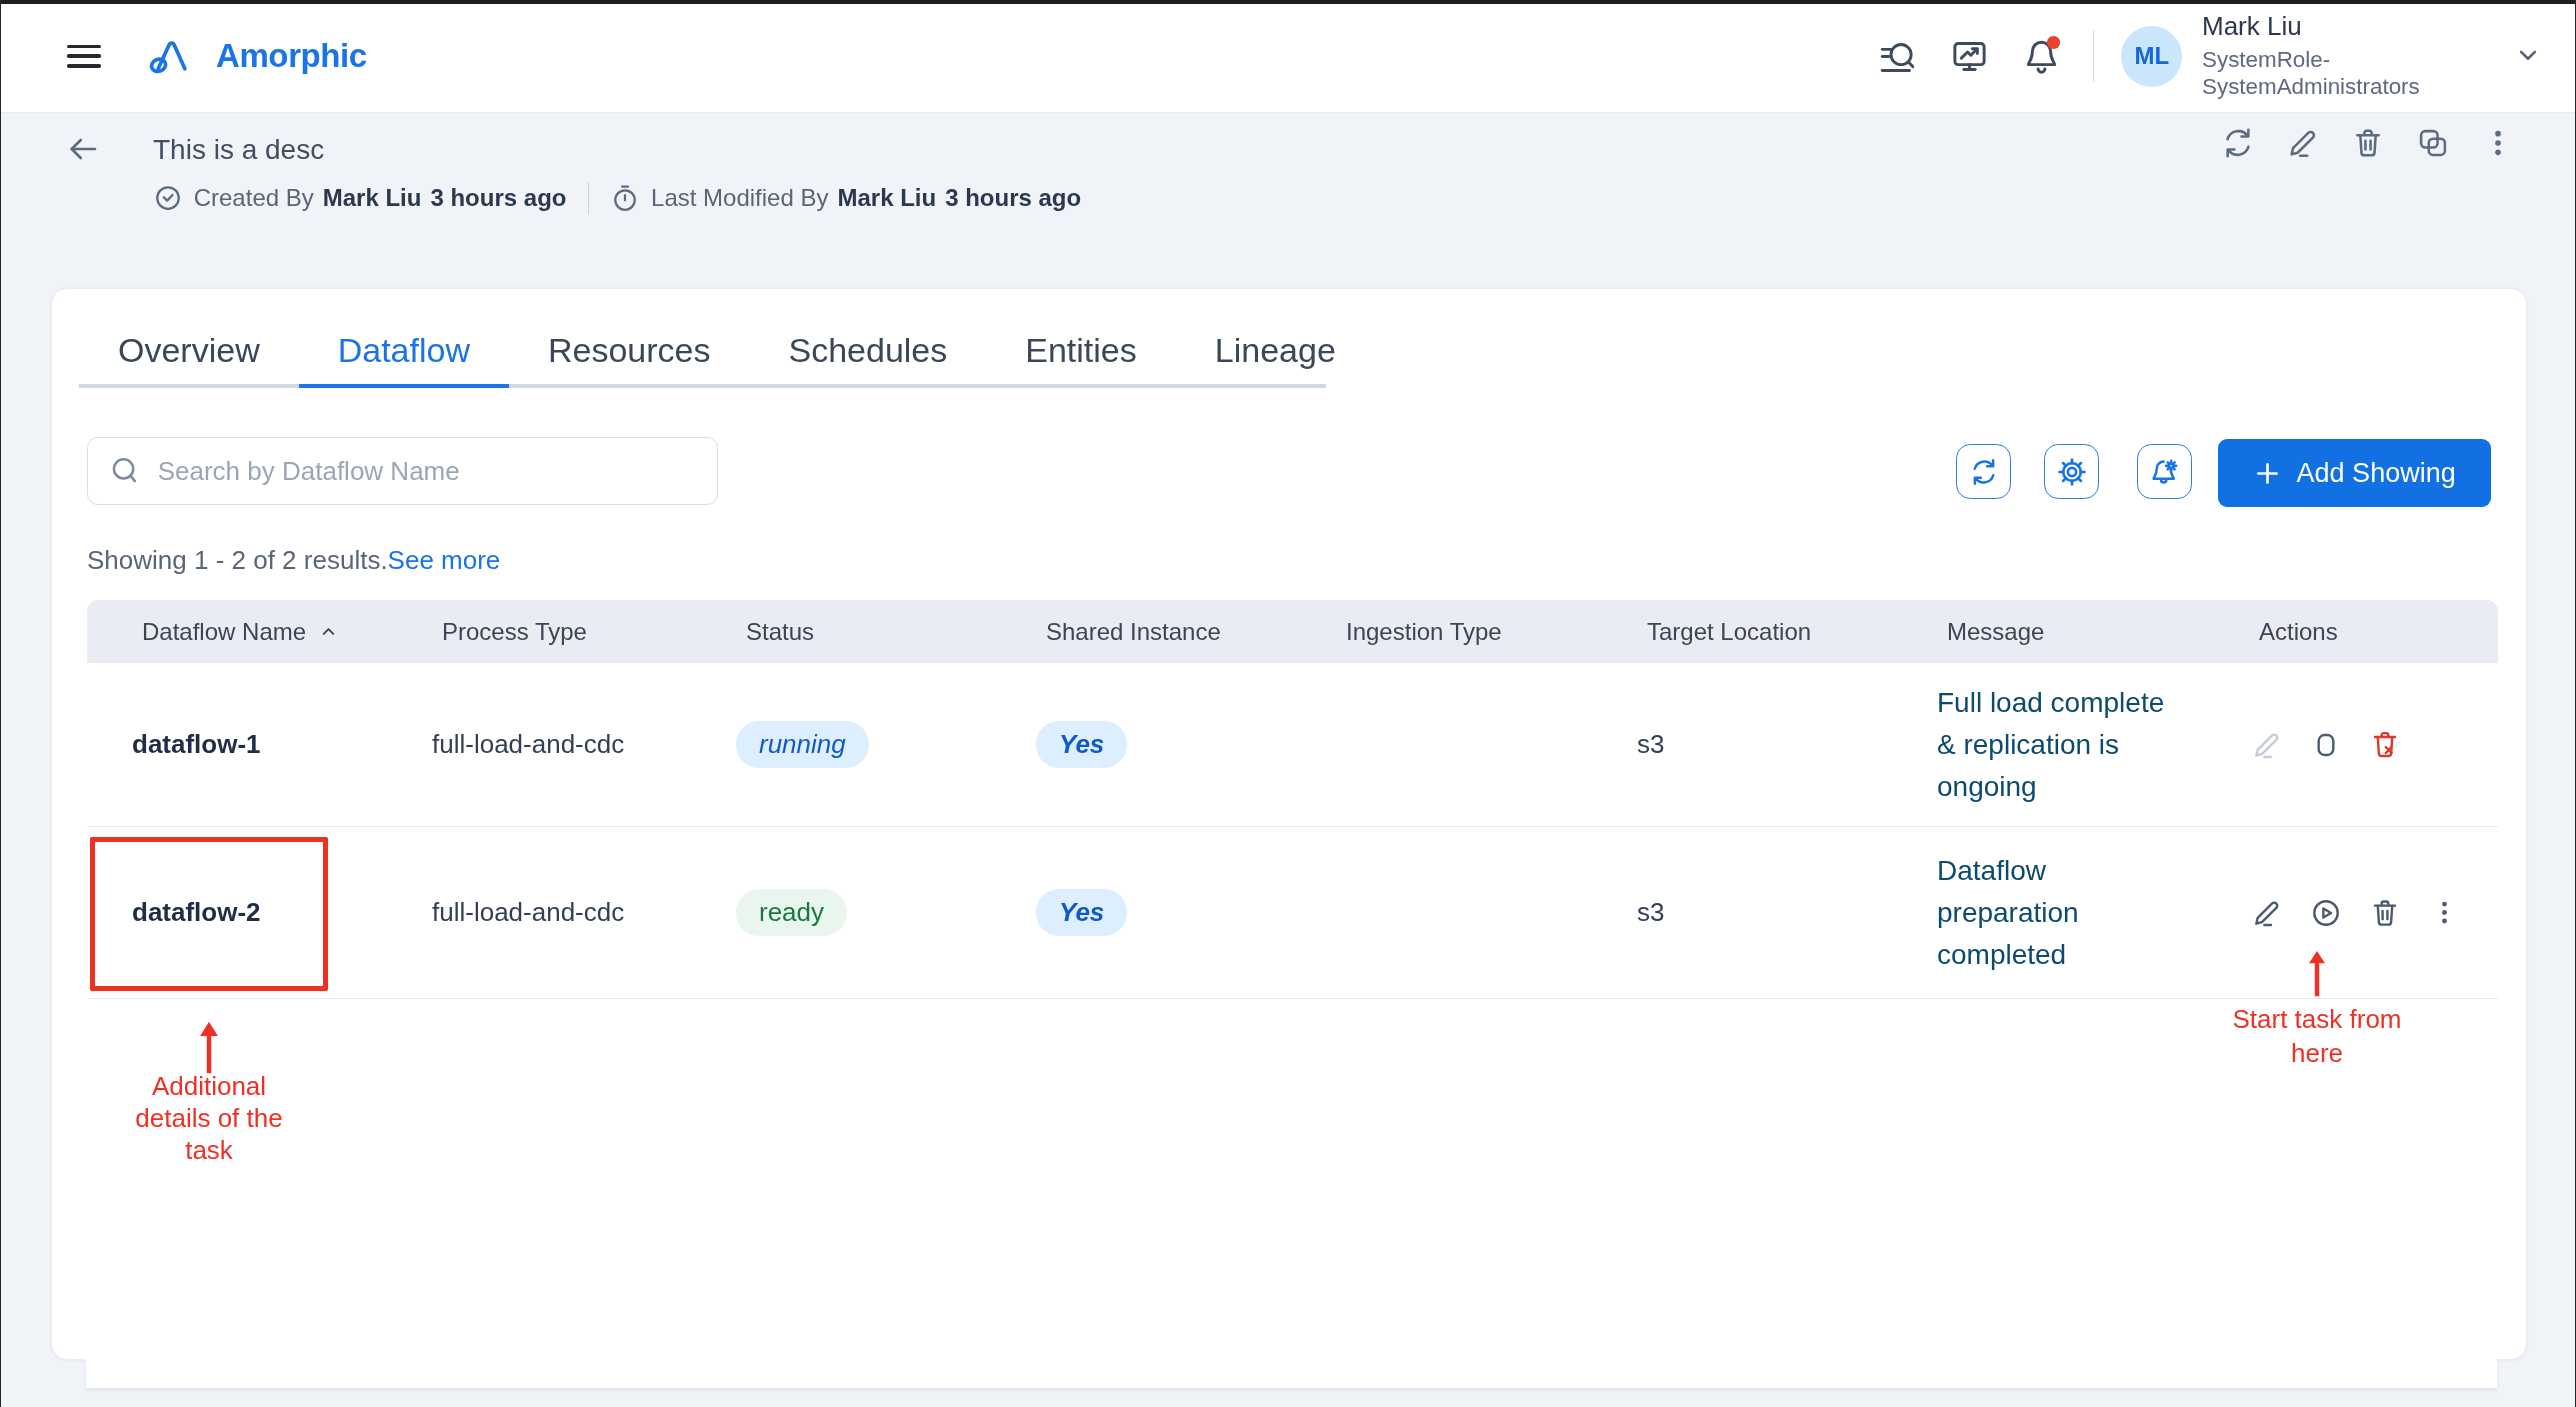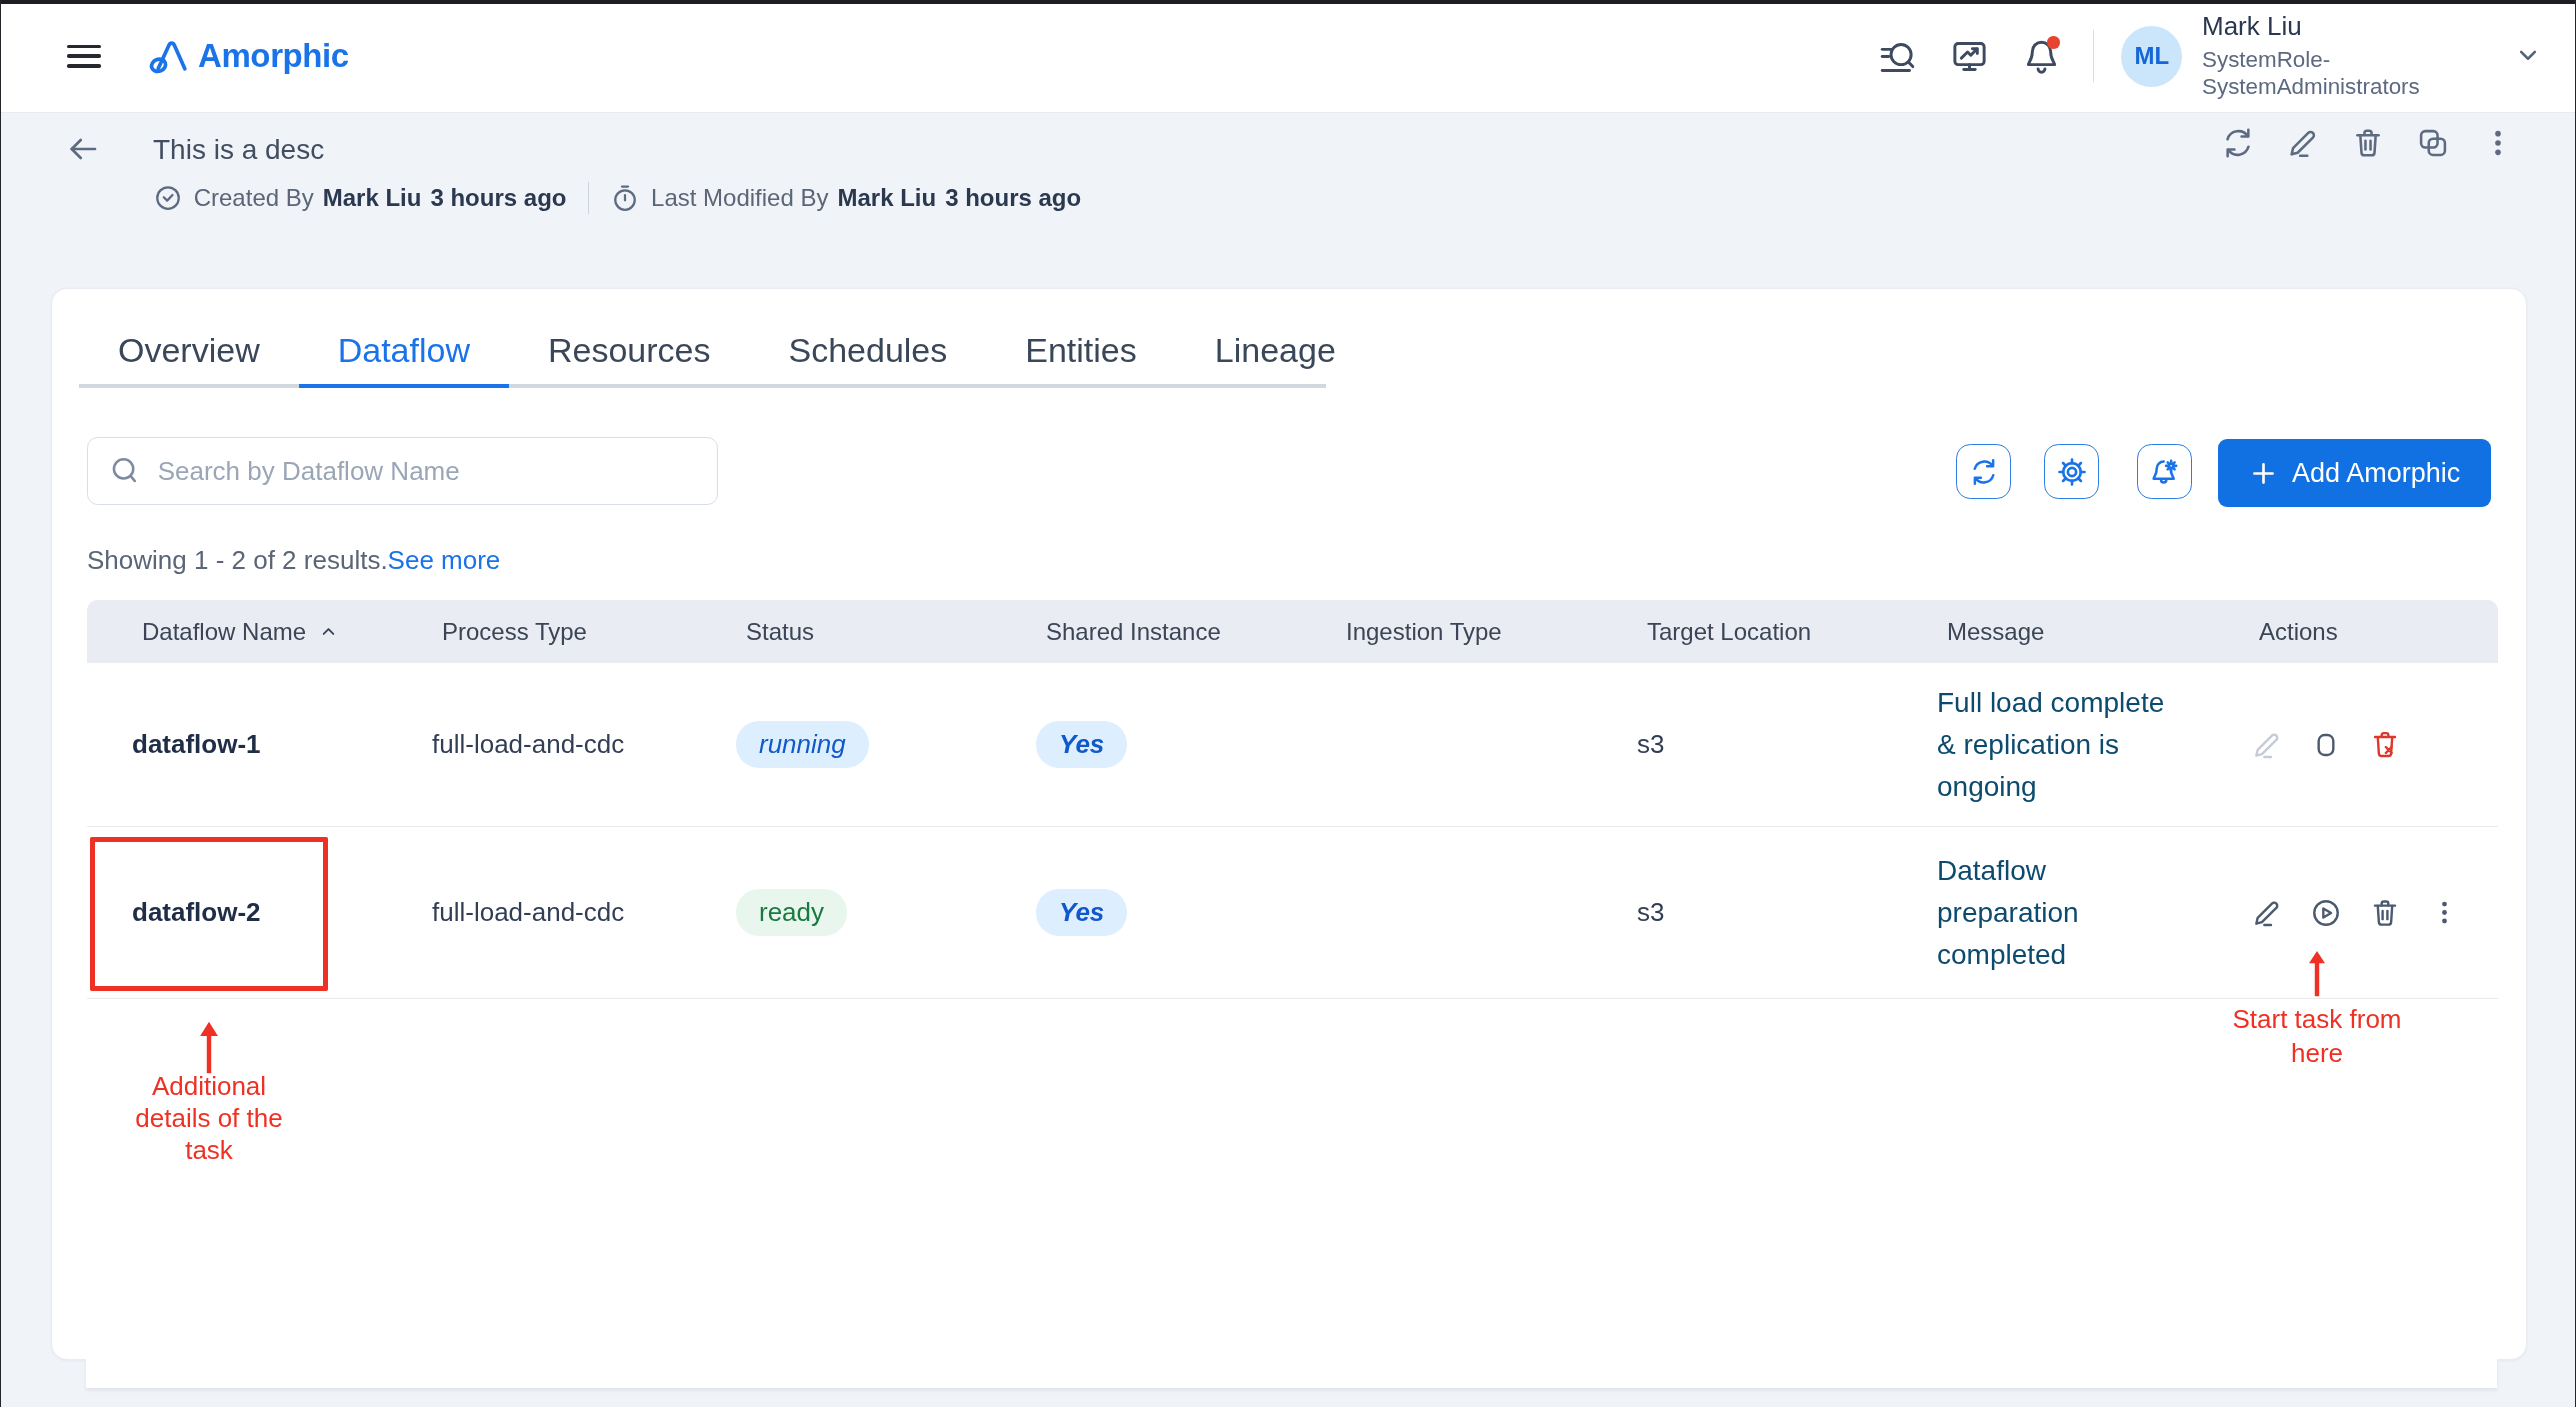--- a/index.html
+++ b/index.html
@@ -13,21 +13,21 @@
   .window-edge { position:absolute; top:0; left:0; right:0; height:3.6px; background:#1c1e22; z-index:60; }
 
   
   .navbar {
     position:absolute; top:0; left:0; right:0; height:113px;
     background:#ffffff; border-bottom:0.9px solid #e8ebf0;
     display:flex; align-items:center; padding:0 32px 0 66px; z-index:10;
   }
   .hamburger { width:34px; height:23px; display:flex; flex-direction:column; justify-content:space-between; cursor:pointer; }
   .hamburger span { display:block; height:3.6px; border-radius:1.8px; background:#25282e; }
-  .brand { display:flex; align-items:center; gap:3px; margin-left:47px; color:#1a73e8; }
+  .brand { display:flex; align-items:center; gap:21px; margin-left:47px; color:#1a73e8; }
   .brand-text { font-size:33px; font-weight:700; letter-spacing:-0.4px; }
   .nav-right { margin-left:auto; display:flex; align-items:center; }
   .nav-icon { color:#3d4a60; display:flex; align-items:center; justify-content:center; width:43px; height:43px; margin-left:29px; position:relative; }
   .nav-dot { position:absolute; top:1.8px; right:3.6px; width:12.5px; height:12.5px; border-radius:50%; }
   .nav-divider { width:0.9px; height:52px; background:#d7dce4; margin:0 27px 0 30px; }
   .avatar { width:61px; height:61px; border-radius:50%; background:#cbe6fb; color:#1566d6;
     display:flex; align-items:center; justify-content:center; font-size:24px; font-weight:700; }
   .user-block { margin-left:19.7px; width:225px; }
   .user-name { font-size:26px; color:#2a3750; font-weight:500; margin-bottom:3.6px; }
   .user-role { font-size:22.4px; color:#5c6981; line-height:1.22; }
@@ -277,21 +277,21 @@
         <path d="M9 17.8 a2 2 0 0 0 4 0"></path>
         <circle cx="16.6" cy="7.4" r="1.6"></circle>
         <path d="M16.6 3.6 V5 M16.6 9.8 V11.2 M12.8 7.4 H14.2 M19 7.4 H20.4 M14 4.8 L15 5.8 M18.2 9 L19.2 10 M19.2 4.8 L18.2 5.8 M15 9 L14 10"></path>
       </svg>
     </div>
     <button class="add-btn">
       <svg width="29" height="29" viewBox="0 0 24 24" fill="none" stroke="currentColor" stroke-width="2.2" stroke-linecap="round">
           <path d="M12 4.5 V19.5"></path>
           <path d="M4.5 12 H19.5"></path>
         </svg>
-      <span>Add Amorphic</span>
+      <span>Add Showing</span>
     </button>
 
     <div class="results-line">
       <span>Showing 1 - 2 of 2 results.</span><span class="see-more">See more</span>
     </div>
 
     <div class="table">
       <div class="tgrid thead">
         <div class="th">
           <span>Dataflow Name</span>

